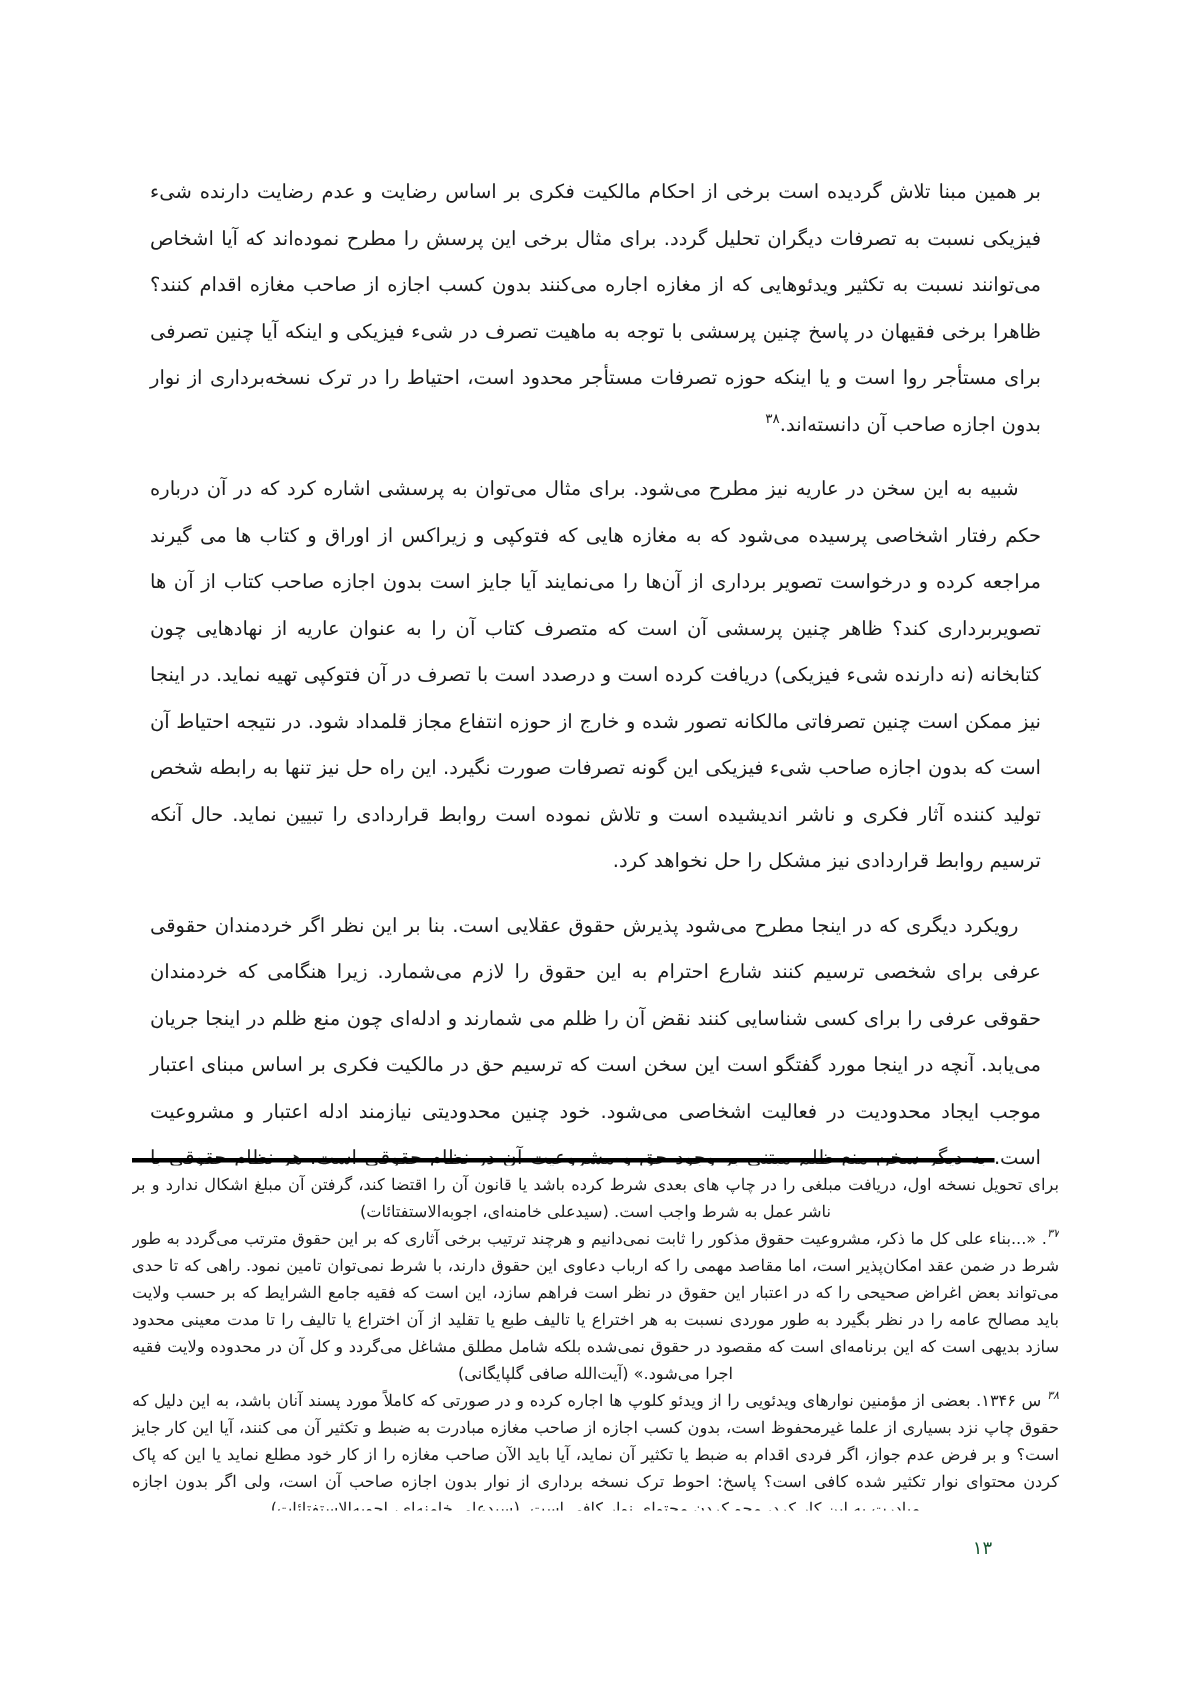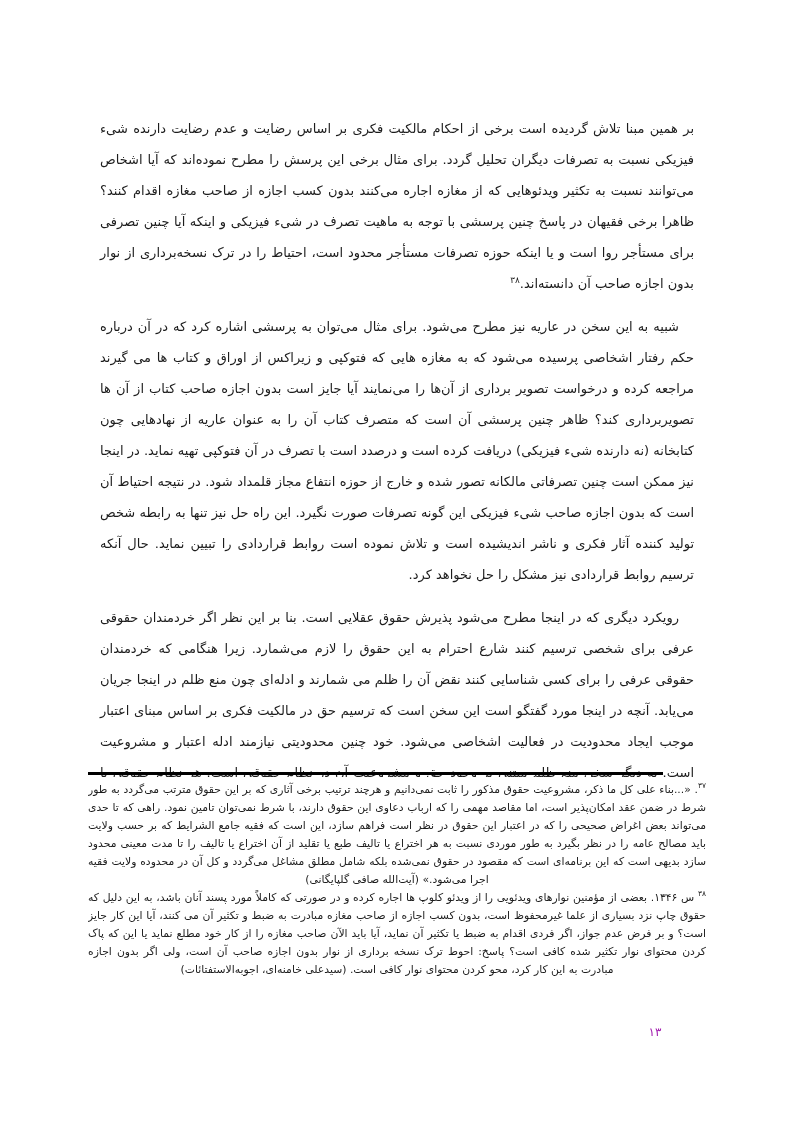--- a/index.html
+++ b/index.html
@@ -57,41 +57,43 @@
     direction: rtl;
     text-align: justify;
     text-align-last: center;
     font-size: 10.8px;
     line-height: 18px;
   }
   p.footnote { margin: 0; padding: 0; }
   sup.fnmark {
     font-size: 7.5px;
     line-height: 0;
+    font-style: italic;
   }
   .page-number {
     position: absolute;
     top: 1024px;
     left: 600px;
     width: 110px;
     text-align: center;
     direction: rtl;
     font-size: 12px;
     line-height: 16px;
-    color: #a21caf;
+    color: #14532d;
   }
 </style>
 </head>
 <body>
 
 <div class="page" lang="fa">
   <main class="body-text">
       <p class="para">بر همین مبنا تلاش گردیده است برخی از احکام مالکیت فکری بر اساس رضایت و عدم رضایت دارنده شیء فیزیکی نسبت به تصرفات دیگران تحلیل گردد. برای مثال برخی این پرسش را مطرح نموده‌اند که آیا اشخاص می‌توانند نسبت به تکثیر ویدئوهایی که از مغازه اجاره می‌کنند بدون کسب اجازه از صاحب مغازه اقدام کنند؟ ظاهرا برخی فقیهان در پاسخ چنین پرسشی با توجه به ماهیت تصرف در شیء فیزیکی و اینکه آیا چنین تصرفی برای مستأجر روا است و یا اینکه حوزه تصرفات مستأجر محدود است، احتیاط را در ترک نسخه‌برداری از نوار بدون اجازه صاحب آن دانسته‌اند.<sup class="fnref">۳۸</sup></p>
       <p class="para indent">شبیه به این سخن در عاریه نیز مطرح می‌شود. برای مثال می‌توان به پرسشی اشاره کرد که در آن درباره حکم رفتار اشخاصی پرسیده می‌شود که به مغازه هایی که فتوکپی و زیراکس از اوراق و کتاب ها می گیرند مراجعه کرده و درخواست تصویر برداری از آن‌ها را می‌نمایند آیا جایز است بدون اجازه صاحب کتاب از آن ها تصویربرداری کند؟ ظاهر چنین پرسشی آن است که متصرف کتاب آن را به عنوان عاریه از نهادهایی چون کتابخانه (نه دارنده شیء فیزیکی) دریافت کرده است و درصدد است با تصرف در آن فتوکپی تهیه نماید. در اینجا نیز ممکن است چنین تصرفاتی مالکانه تصور شده و خارج از حوزه انتفاع مجاز قلمداد شود. در نتیجه احتیاط آن است که بدون اجازه صاحب شیء فیزیکی این گونه تصرفات صورت نگیرد. این راه حل نیز تنها به رابطه شخص تولید کننده آثار فکری و ناشر اندیشیده است و تلاش نموده است روابط قراردادی را تبیین نماید. حال آنکه ترسیم روابط قراردادی نیز مشکل را حل نخواهد کرد.</p>
       <p class="para indent">رویکرد دیگری که در اینجا مطرح می‌شود پذیرش حقوق عقلایی است. بنا بر این نظر اگر خردمندان حقوقی عرفی برای شخصی ترسیم کنند شارع احترام به این حقوق را لازم می‌شمارد. زیرا هنگامی که خردمندان حقوقی عرفی را برای کسی شناسایی کنند نقض آن را ظلم می شمارند و ادله‌ای چون منع ظلم در اینجا جریان می‌یابد. آنچه در اینجا مورد گفتگو است این سخن است که ترسیم حق در مالکیت فکری بر اساس مبنای اعتبار موجب ایجاد محدودیت در فعالیت اشخاصی می‌شود. خود چنین محدودیتی نیازمند ادله اعتبار و مشروعیت است. به دیگر سخن منع ظلم مبتنی بر وجود حق و مشروعیت آن در نظام حقوقی است. هر نظام حقوقی با توجه به مبانی مشروعیت بخشی خود موجه بودن یک حق را اثبات می‌کند و برای آن ضمانت اجرا در نظر می‌گیرد.</p>
     </main>
   <hr class="footnote-rule">
   <section class="footnotes">
+      <p class="footnote">برای تحویل نسخه اول، دریافت مبلغی را در چاپ های بعدی شرط کرده باشد یا قانون آن را اقتضا کند، گرفتن آن مبلغ اشکال ندارد و بر ناشر عمل به شرط واجب است. (سیدعلی خامنه‌ای، اجوبه‌الاستفتائات)</p>
       <p class="footnote"><sup class="fnmark">۳۷</sup>. «...بناء علی کل ما ذکر، مشروعیت حقوق مذکور را ثابت نمی‌دانیم و هرچند ترتیب برخی آثاری که بر این حقوق مترتب می‌گردد به طور شرط در ضمن عقد امکان‌پذیر است، اما مقاصد مهمی را که ارباب دعاوی این حقوق دارند، با شرط نمی‌توان تامین نمود. راهی که تا حدی می‌تواند بعض اغراض صحیحی را که در اعتبار این حقوق در نظر است فراهم سازد، این است که فقیه جامع الشرایط که بر حسب ولایت باید مصالح عامه را در نظر بگیرد به طور موردی نسبت به هر اختراع یا تالیف طبع یا تقلید از آن اختراع یا تالیف را تا مدت معینی محدود سازد بدیهی است که این برنامه‌ای است که مقصود در حقوق نمی‌شده بلکه شامل مطلق مشاغل می‌گردد و کل آن در محدوده ولایت فقیه اجرا می‌شود.» (آیت‌الله صافی گلپایگانی)</p>
       <p class="footnote"><sup class="fnmark">۳۸</sup> س ۱۳۴۶. بعضی از مؤمنین نوارهای ویدئویی را از ویدئو کلوپ ها اجاره کرده و در صورتی که کاملاً مورد پسند آنان باشد، به این دلیل که حقوق چاپ نزد بسیاری از علما غیرمحفوظ است، بدون کسب اجازه از صاحب مغازه مبادرت به ضبط و تکثیر آن می کنند، آیا این کار جایز است؟ و بر فرض عدم جواز، اگر فردی اقدام به ضبط یا تکثیر آن نماید، آیا باید الآن صاحب مغازه را از کار خود مطلع نماید یا این که پاک کردن محتوای نوار تکثیر شده کافی است؟ پاسخ: احوط ترک نسخه برداری از نوار بدون اجازه صاحب آن است، ولی اگر بدون اجازه مبادرت به این کار کرد، محو کردن محتوای نوار کافی است. (سیدعلی خامنه‌ای، اجوبه‌الاستفتائات)</p>
     </section>
   <div class="page-number">۱۳</div>
 </div>
 
 </body></html>

